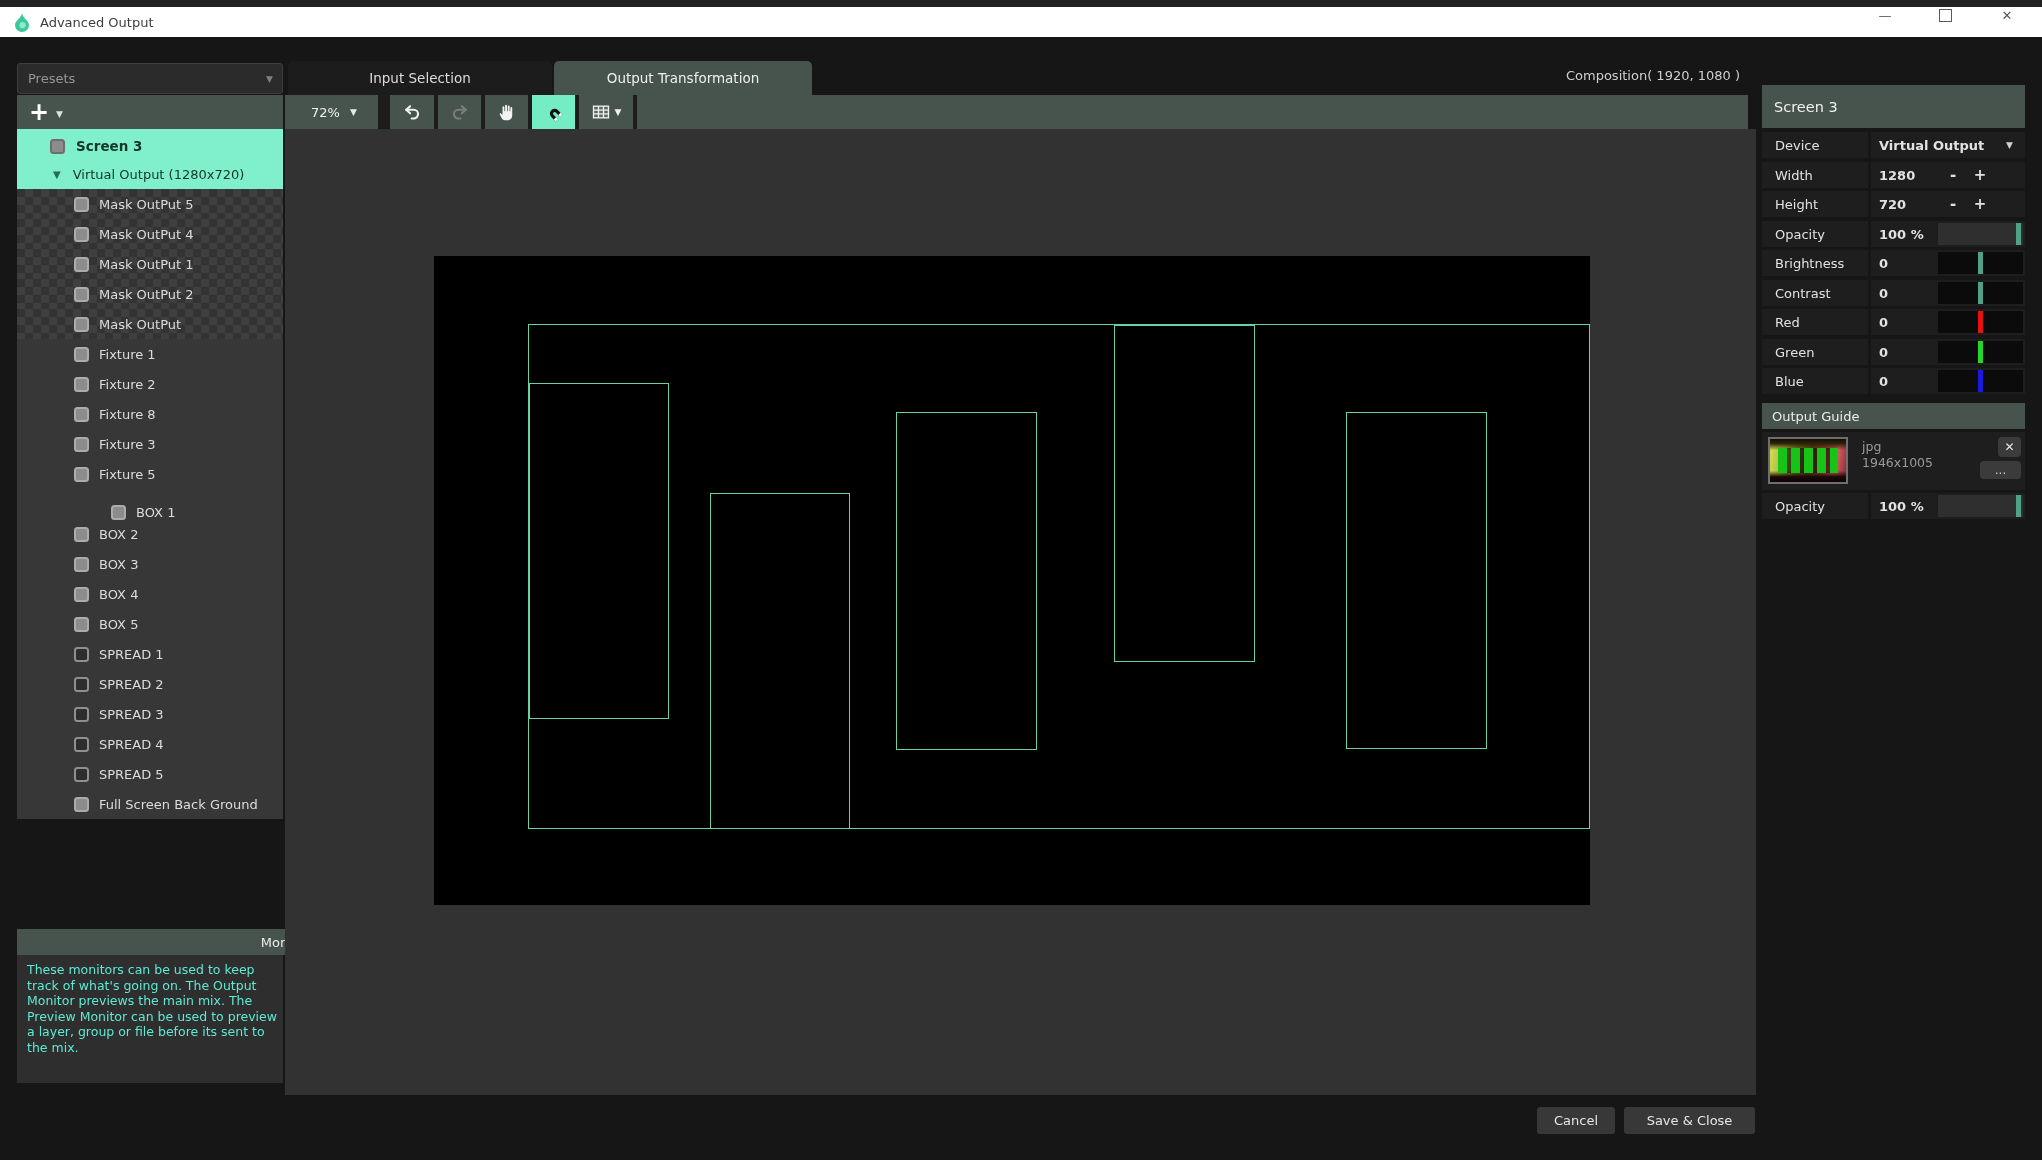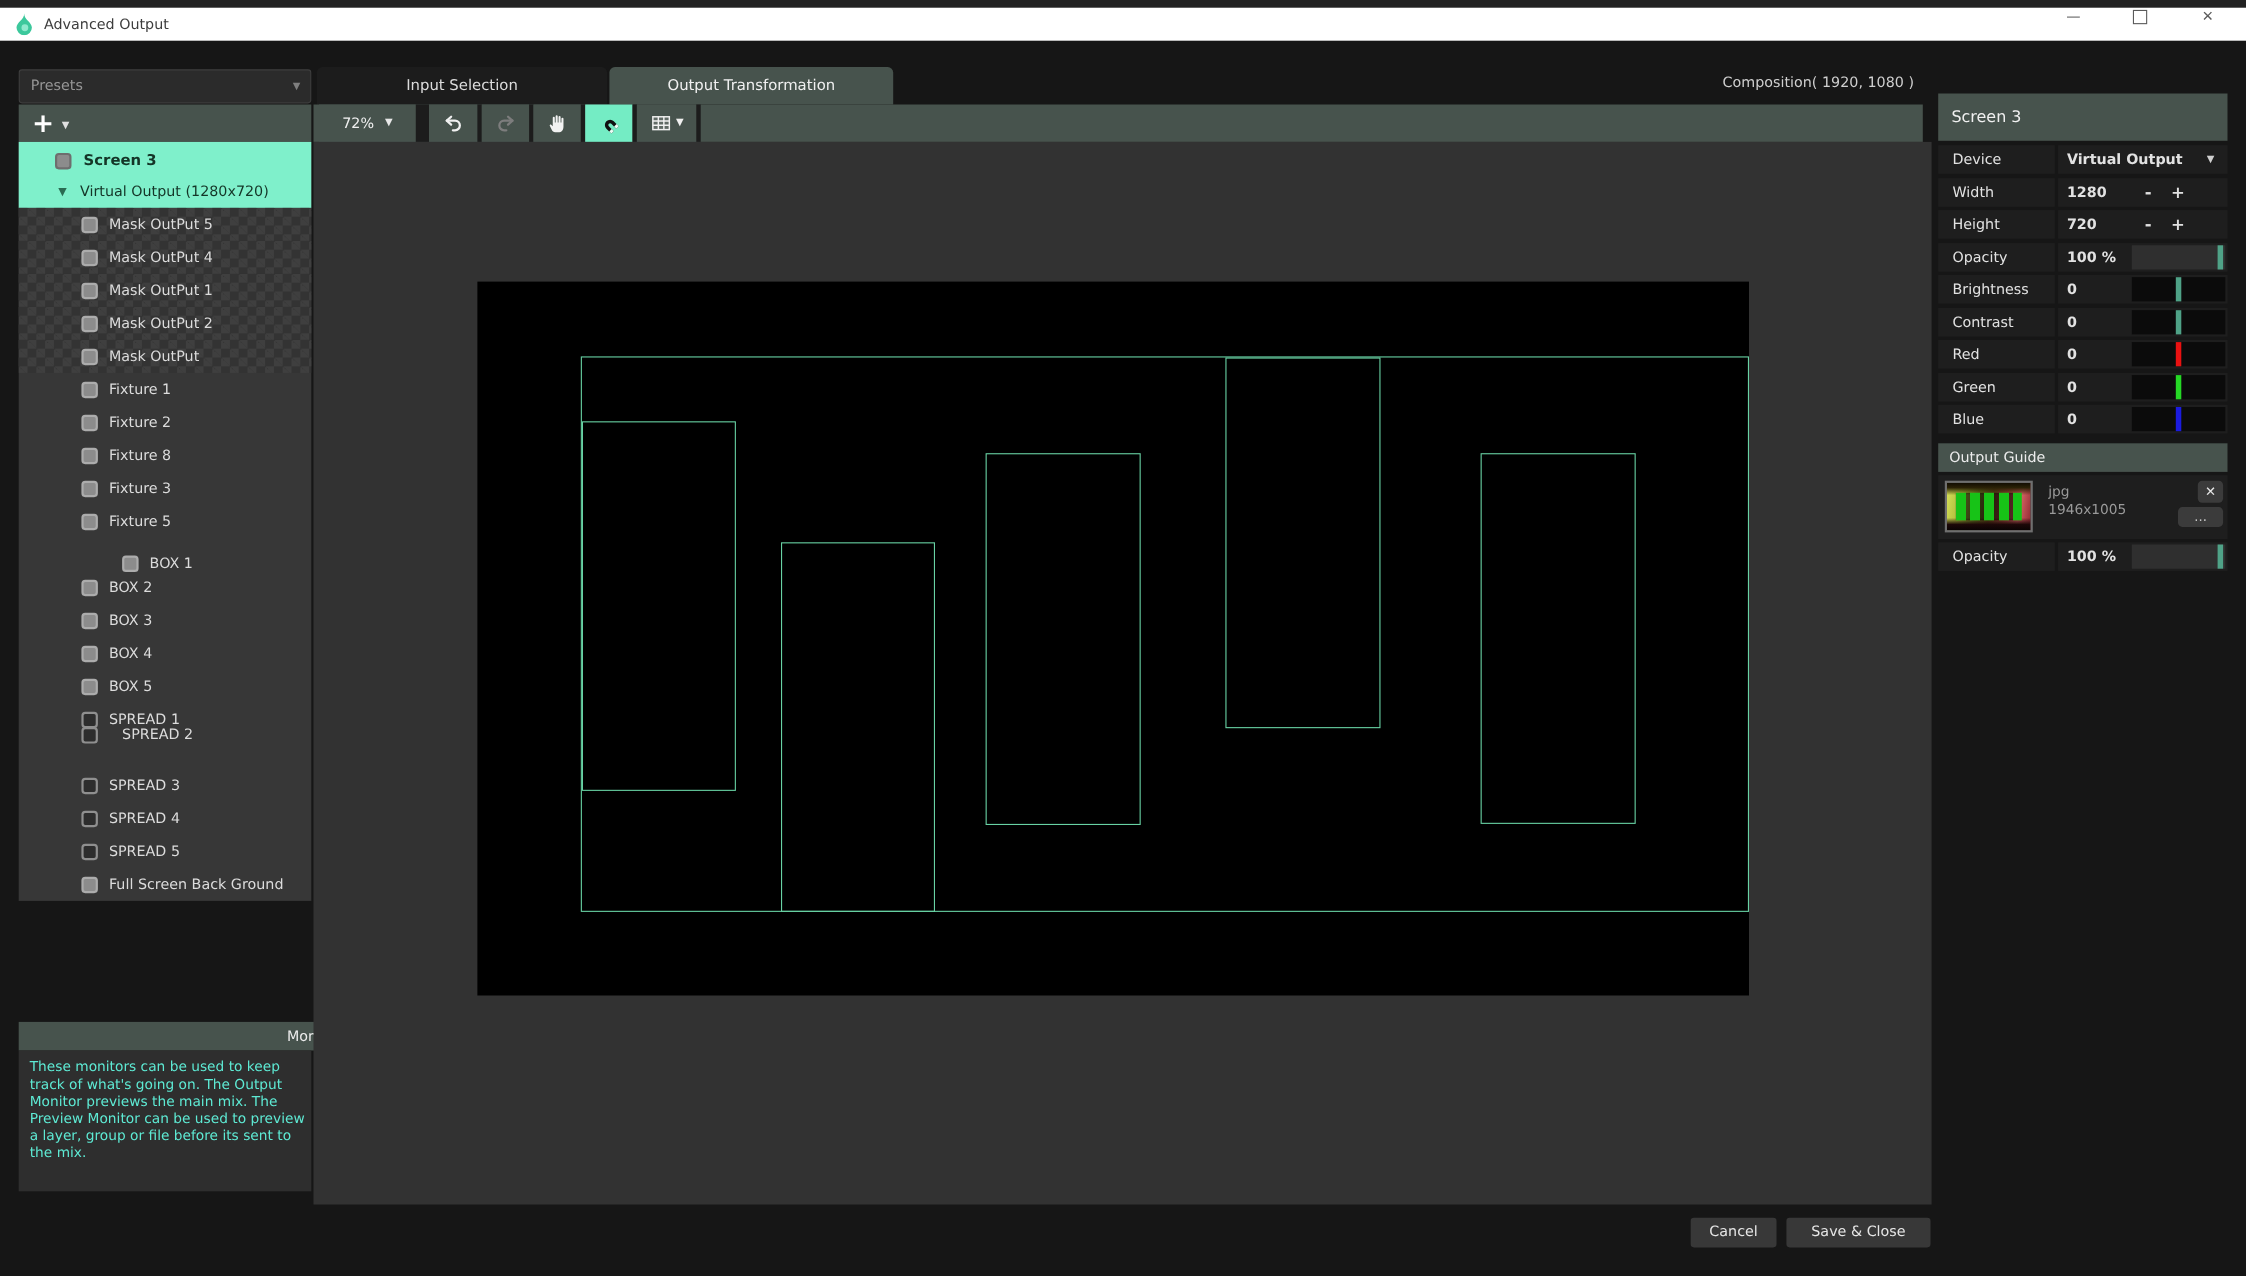--- a/index.html
+++ b/index.html
@@ -266,21 +266,21 @@
         <span class="nm">BOX 4</span>
       </div>
       <div class="lrow" style="top: 480px;">
         <div class="cb on"></div>
         <span class="nm">BOX 5</span>
       </div>
       <div class="lrow" style="top: 510px;">
         <div class="cb off"></div>
         <span class="nm">SPREAD 1</span>
       </div>
-      <div class="lrow" style="top: 524px; gap: 12px;">
+      <div class="lrow" style="top: 540px;">
         <div class="cb off"></div>
         <span class="nm">SPREAD 2</span>
       </div>
       <div class="lrow" style="top: 570px;">
         <div class="cb off"></div>
         <span class="nm">SPREAD 3</span>
       </div>
       <div class="lrow" style="top: 600px;">
         <div class="cb off"></div>
         <span class="nm">SPREAD 4</span>

